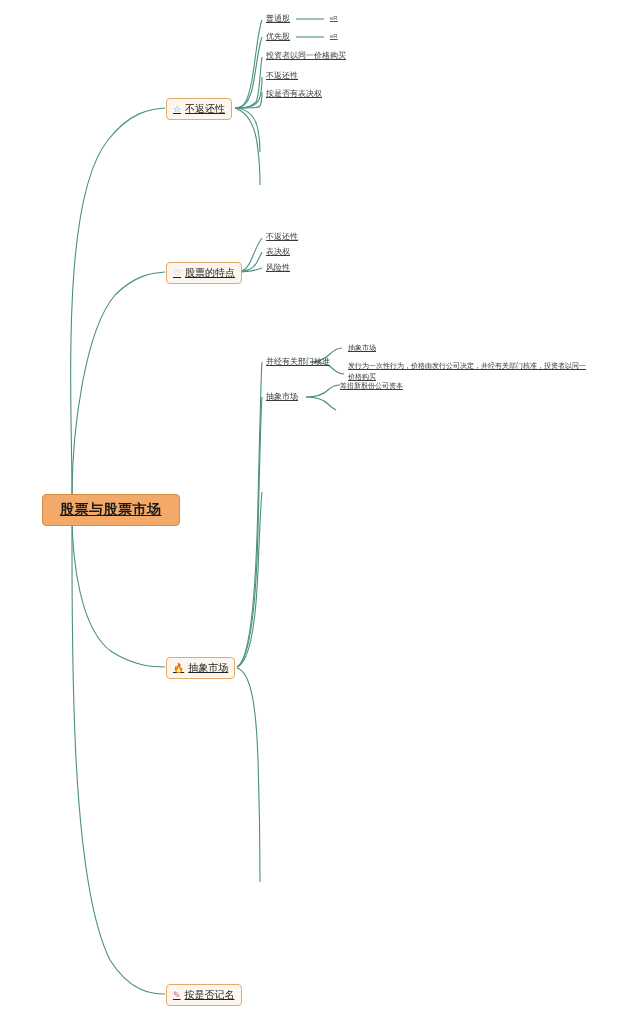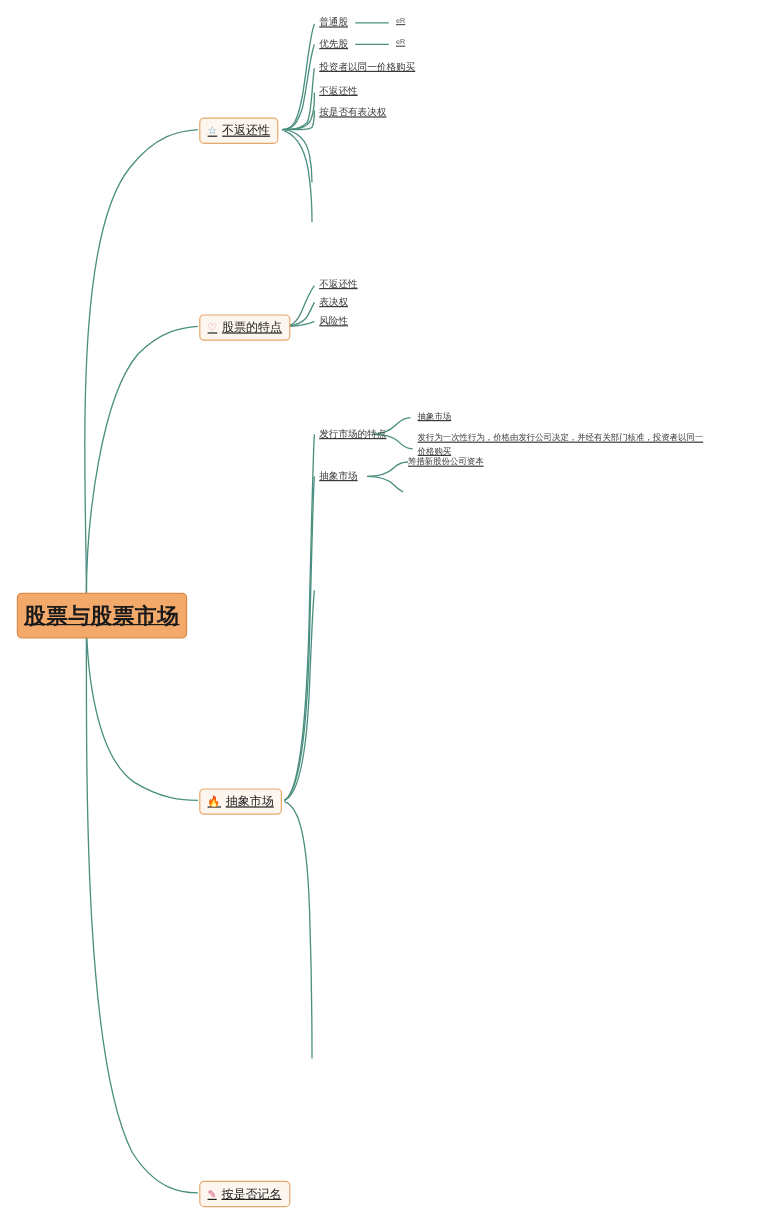--- a/index.html
+++ b/index.html
@@ -32,24 +32,25 @@
     box-sizing: border-box;
     white-space: nowrap;
     text-decoration: underline;
   }
   
   .node-root {
     background: #f3a96a;
     border: 1px solid #d98b4a;
     border-radius: 4px;
     color: #1a1a1a;
-    font-size: 18px;
+    font-size: 14px;
     font-weight: bold;
-    padding: 6px 5px;
+    padding: 6px 17px;
     letter-spacing: 0.5px;
+    margin-left: 28px;
   }
   
   .node-branch {
     background: #fdf6ef;
     border: 1px solid #e8a76b;
     border-radius: 4px;
     color: #222;
     font-size: 10px;
     padding: 3px 6px;
     display: flex;
@@ -158,21 +159,21 @@
 
   <div class="node node-leaf" style="left:266px; top:231px;">不返还性</div>
   <div class="node node-leaf" style="left:266px; top:246px;">表决权</div>
   <div class="node node-leaf" style="left:266px; top:262px;">风险性</div>
 
   <div class="node node-branch" style="left:166px; top:657px;">
     <span class="ico ico-fire">🔥</span>
     <span>抽象市场</span>
   </div>
 
-  <div class="node node-leaf" style="left:266px; top:356px;">发行市场的特点</div>
+  <div class="node node-leaf" style="left:266px; top:356px;">并经有关部门核准</div>
 
   <div class="node node-leaf small" style="left:348px; top:343px;">抽象市场</div>
 
   <div class="node node-note" style="left:348px; top:361px;">发行为一次性行为，价格由发行公司决定，并经有关部门核准，投资者以同一价格购买</div>
 
   <div class="node node-leaf" style="left:266px; top:391px;">抽象市场</div>
 
   <div class="node node-leaf small" style="left:340px; top:381px;">筹措新股份公司资本</div>
 
   <div class="node node-branch" style="left:166px; top:984px;">

